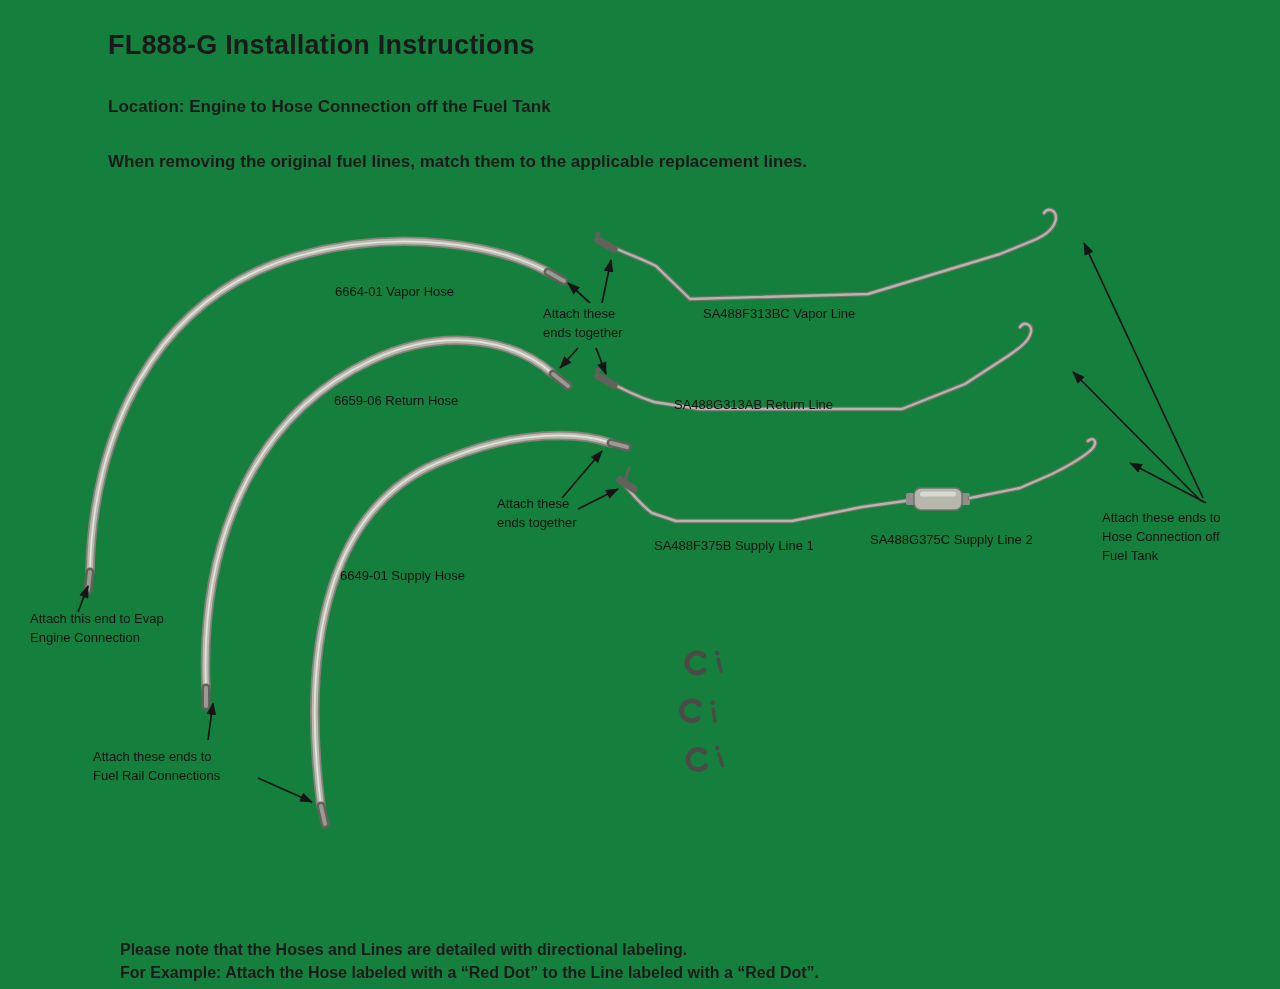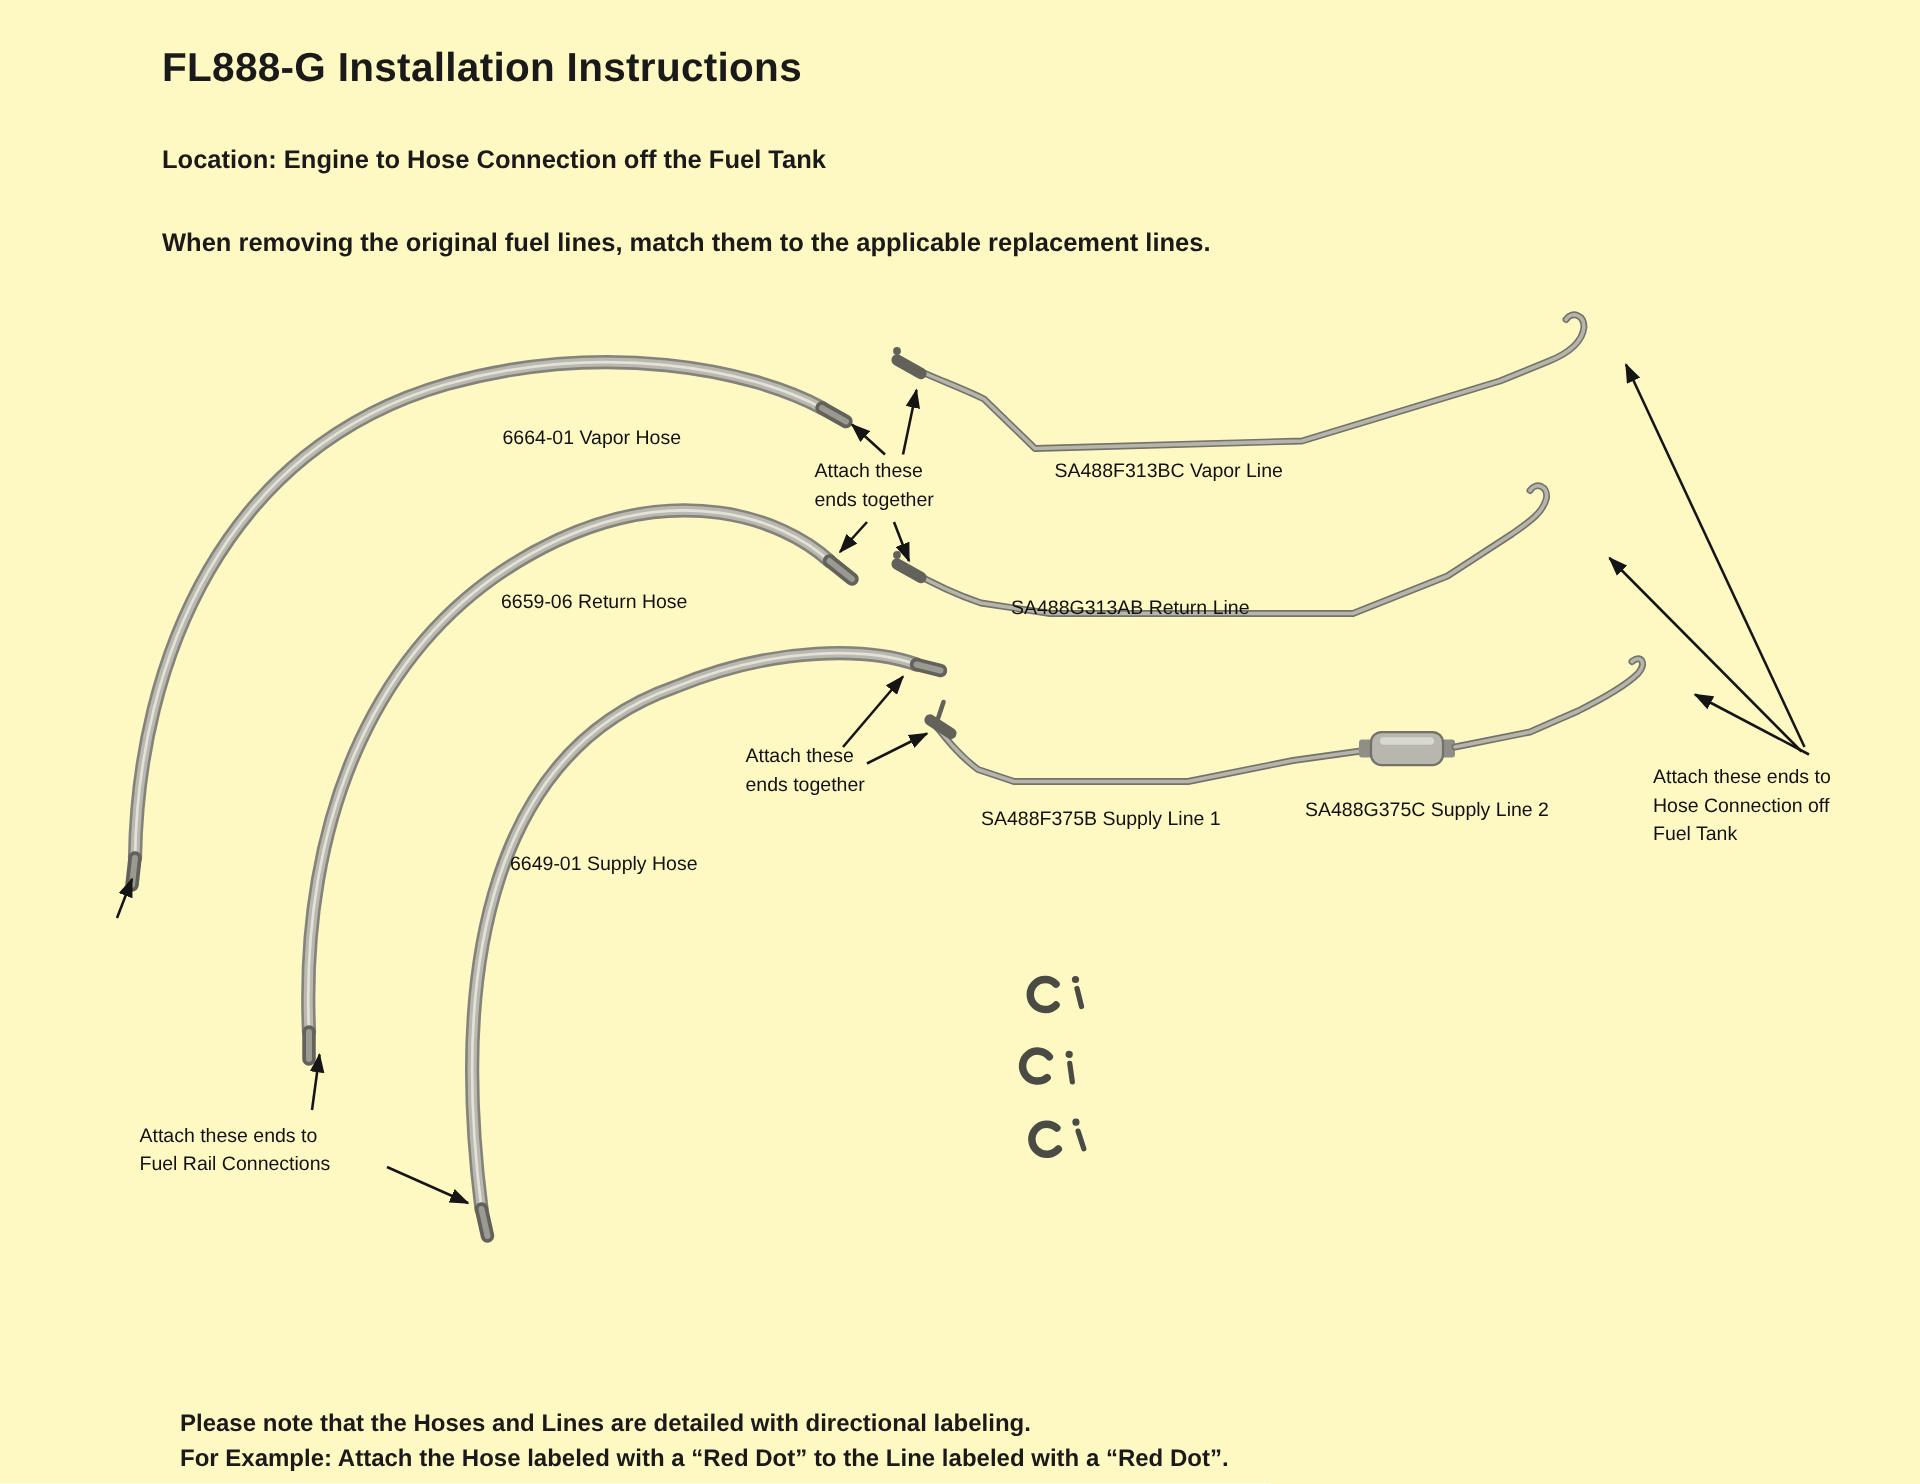--- a/index.html
+++ b/index.html
@@ -2,21 +2,21 @@
 <html><head>
 <meta charset="utf-8">
 <style>
   * { margin:0; padding:0; box-sizing:border-box; }
   html,body { background:#ffffff; }
   body {
     width:1280px; height:989px;
     font-family:"Liberation Sans", sans-serif;
     color:#1a1a1a;
   }
-  .page { position:relative; width:1280px; height:989px; background:#fef9c3; overflow:hidden; }
+  .page { position:relative; width:1280px; height:989px; background:#15803d; overflow:hidden; }
   .abs { position:absolute; }
   .title { font-size:27px; font-weight:bold; letter-spacing:0.2px; }
   .sub { font-size:17px; font-weight:bold; }
   .lbl { font-size:13px; line-height:1.45; white-space:pre-line; color:#111; }
   .footer { font-size:16px; font-weight:bold; line-height:1.45; white-space:pre-line; }
   svg.diagram { position:absolute; left:0; top:0; }
 </style>
 </head>
 <body>
 
@@ -142,20 +142,22 @@
   <div class="abs lbl" style="left:654px; top:537px;">SA488F375B Supply Line 1</div>
 
   <div class="abs lbl" style="left:870px; top:531px;">SA488G375C Supply Line 2</div>
 
   <div class="abs lbl" style="left:1102px; top:509px;">Attach these ends to
 Hose Connection off
 Fuel Tank</div>
 
   <div class="abs lbl" style="left:340px; top:567px;">6649-01 Supply Hose</div>
 
+  <div class="abs lbl" style="left:30px; top:610px;">Attach this end to Evap
+Engine Connection</div>
 
   <div class="abs lbl" style="left:93px; top:748px;">Attach these ends to
 Fuel Rail Connections</div>
 
 
   <div class="abs footer" style="left:120px; top:938px;">Please note that the Hoses and Lines are detailed with directional labeling.
 For Example: Attach the Hose labeled with a “Red Dot” to the Line labeled with a “Red Dot”.</div>
 
 </div>
 

